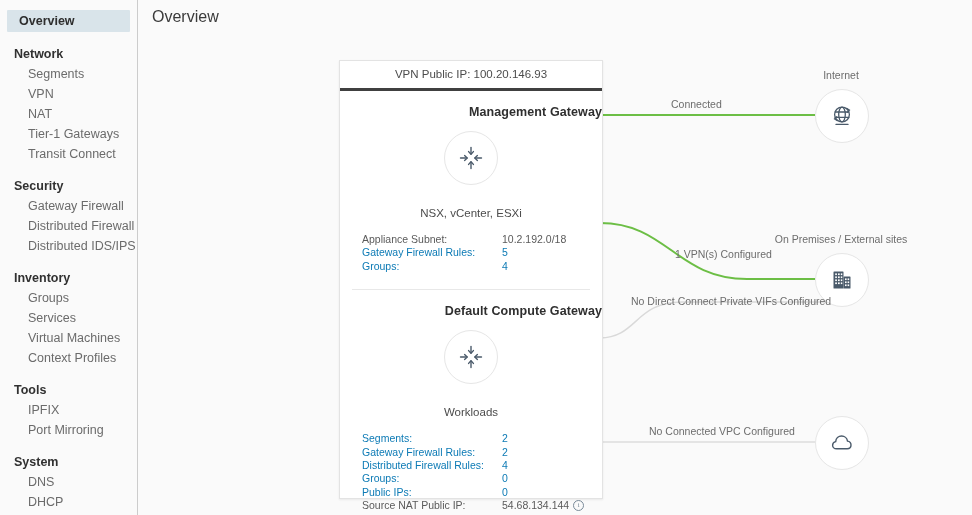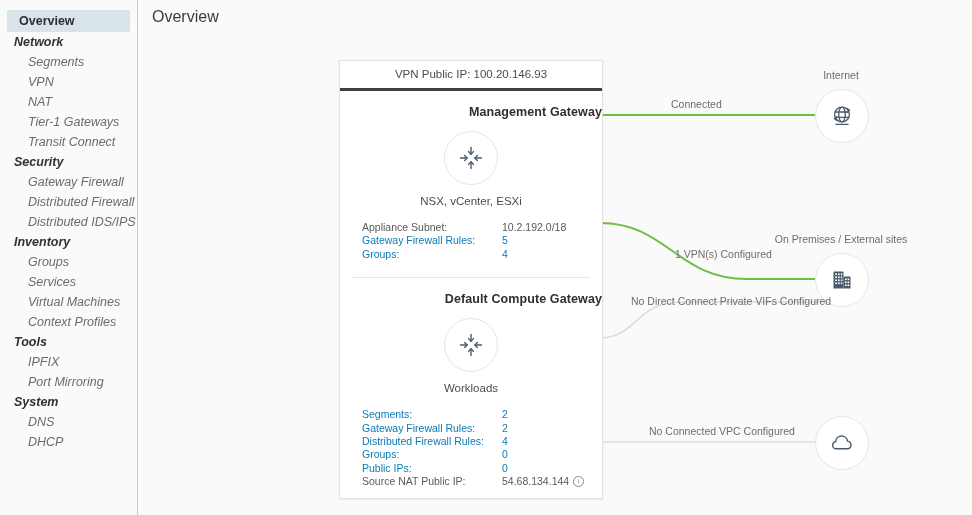--- a/index.html
+++ b/index.html
@@ -16,21 +16,21 @@
   #sidebar{
     position:absolute;left:0;top:0;width:137px;height:515px;
     background:#fafafa;border-right:1px solid #cccccc;
     overflow:hidden;
   }
   .nav-selected{
     margin:10px 7px 0 7px;padding:4px 0 4px 12px;
     background:#d9e4ea;color:#2e2e2e;font-size:12.5px;font-weight:600;
     border-radius:1px;
   }
-  .nav-group{font-style:italic;}
+  .nav-group{margin-top:12px;}
   .nav-group-title{
     padding:3px 0 3px 14px;font-size:12.5px;font-weight:700;color:#313131;
   }
   .nav-item{
     padding:3px 0 3px 28px;font-size:12.5px;color:#6b6b6b;
   }
 
   
   #page-title{
     position:absolute;left:152px;top:8px;
@@ -57,21 +57,21 @@
   .gw-title{
     text-align:right;font-size:12.5px;font-weight:700;color:#2f2f2f;
     letter-spacing:.1px;
   }
   .gw-circle{
     width:52px;height:52px;margin:12px auto 0 auto;border-radius:50%;
     border:1px solid #e6e6e6;background:#fff;
     display:flex;align-items:center;justify-content:center;
   }
   .gw-sub{
-    text-align:center;font-size:11.5px;color:#4c4c4c;margin-top:10px;
+    text-align:center;font-size:11.5px;color:#4c4c4c;margin-top:22px;
   }
   .divider{
     height:1px;background:#e8e8e8;margin:16px 12px 0 12px;
   }
   .stats{margin:14px 0 0 0;padding:0 12px 0 22px;}
   .stat-row{
     display:flex;font-size:10.5px;line-height:11.4px;padding:1px 0;
   }
   .stat-label{width:140px;color:#5a5a5a;}
   .stat-val{color:#5a5a5a;display:flex;align-items:center;}

